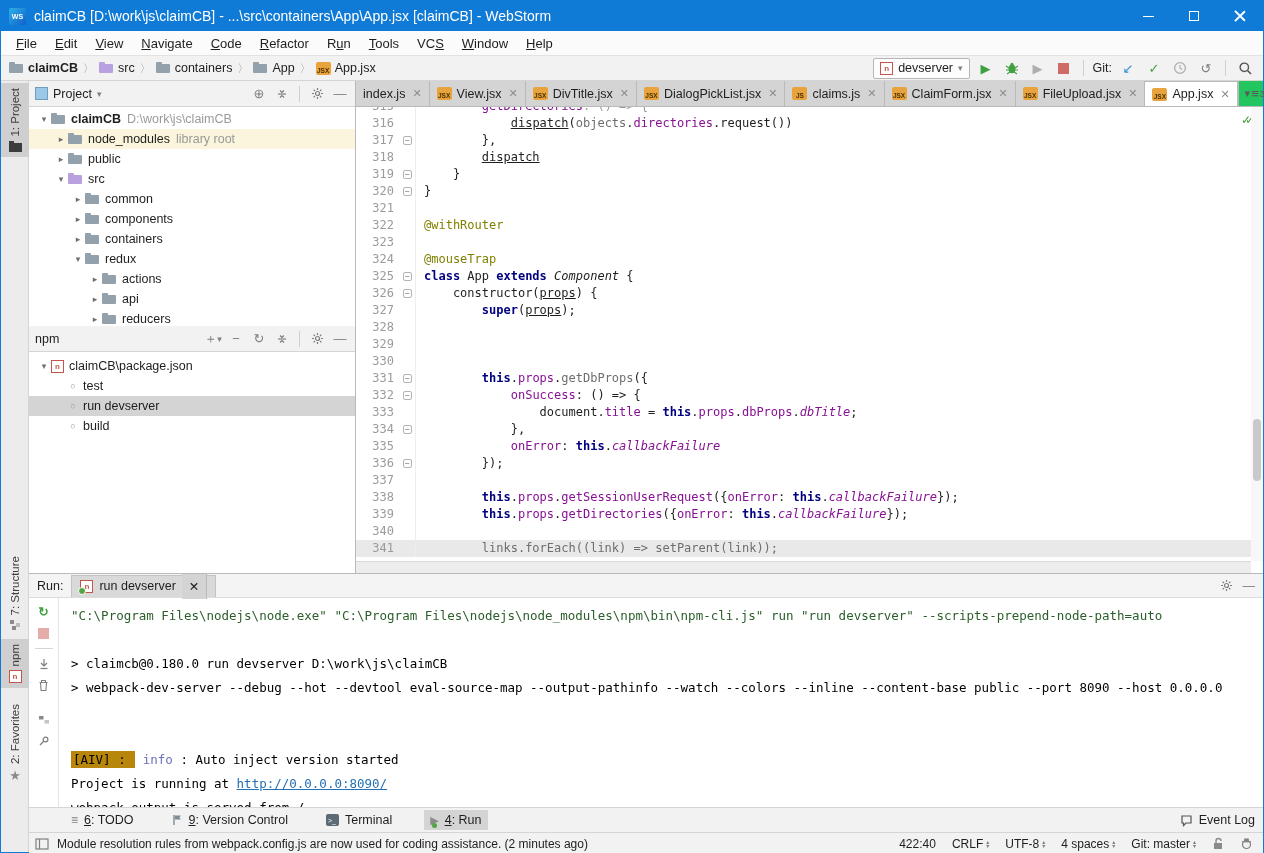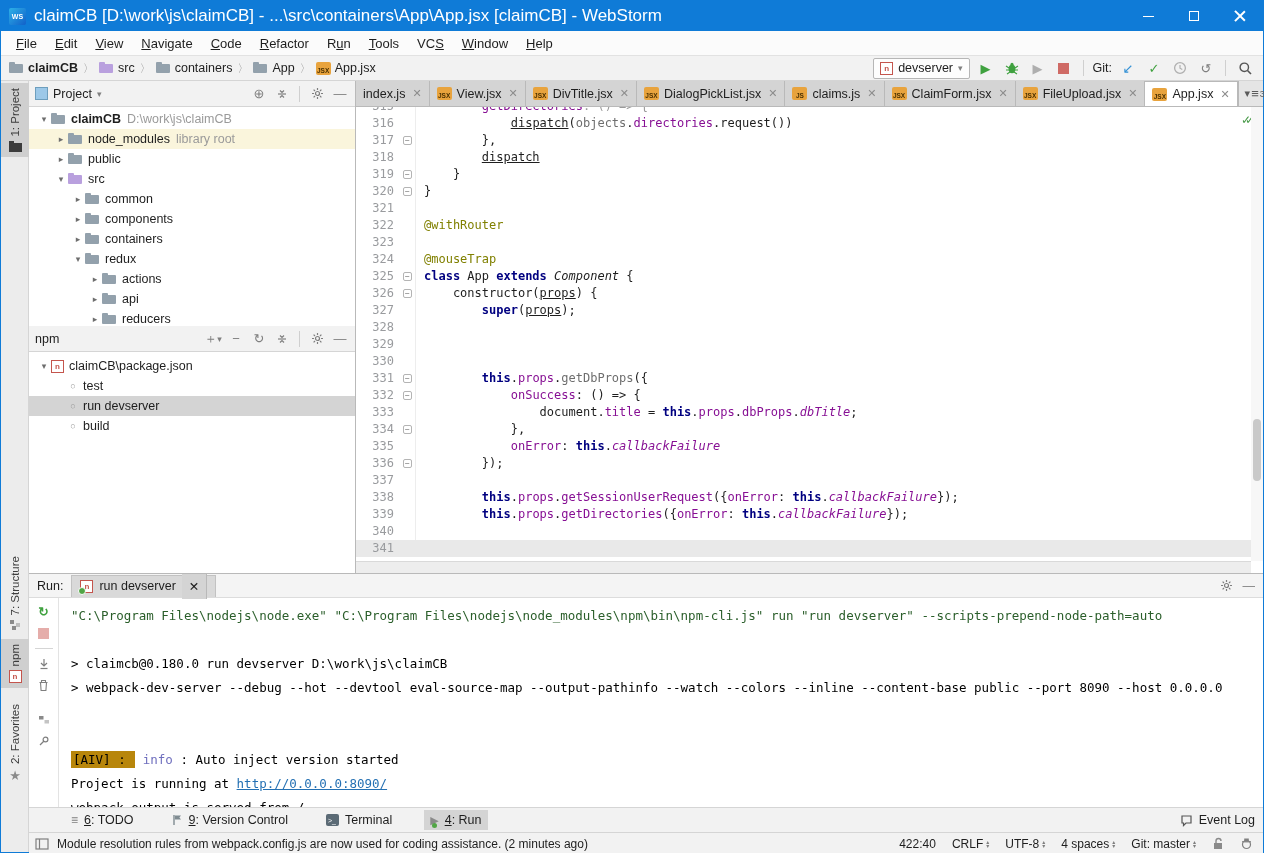--- a/index.html
+++ b/index.html
@@ -3,21 +3,21 @@
 <meta charset="utf-8">
 <style>
   * { margin:0; padding:0; box-sizing:border-box; }
   html,body { width:1264px; height:853px; overflow:hidden; }
   body { font-family:"Liberation Sans", sans-serif; font-size:12.5px; color:#1e1e1e; background:#f2f2f2; }
   .window { width:1264px; height:853px; border:1px solid #0f7bd7; display:flex; flex-direction:column; background:#f2f2f2; }
 
   
   .titlebar { height:30px; background:#0f7bd7; color:#fff; display:flex; align-items:center; flex:0 0 30px; }
   .ws-logo { width:17px; height:17px; margin:0 8px 0 8px; background:linear-gradient(135deg,#2db1e8,#1160c9); color:#fff; font-size:7px; font-weight:bold; display:flex; align-items:center; justify-content:center; border-radius:2px; }
-  .title-text { font-size:17px; flex:1; white-space:nowrap; overflow:hidden; }
+  .title-text { font-size:14px; flex:1; white-space:nowrap; overflow:hidden; }
   .win-btns { display:flex; height:100%; }
   .win-btn { width:46px; height:100%; display:flex; align-items:center; justify-content:center; }
   .ic-min { width:11px; height:1px; background:#fff; }
   .ic-max { width:10px; height:10px; border:1px solid #fff; }
   .ic-close { position:relative; width:12px; height:12px; }
   .ic-close:before,.ic-close:after { content:""; position:absolute; left:5px; top:-1px; width:1.5px; height:14px; background:#fff; }
   .ic-close:before { transform:rotate(45deg);} .ic-close:after{ transform:rotate(-45deg);}
 
   
   .menubar { height:25px; background:#fbfbfb; display:flex; align-items:center; padding-left:6px; flex:0 0 25px; border-bottom:1px solid #e2e2e2; }
@@ -66,31 +66,31 @@
   
   .fold-ic { display:inline-block; width:15px; height:12px; position:relative; }
   .fold-ic:before { content:""; position:absolute; left:0; top:2px; width:14px; height:9px; background:var(--fc,#93a1ac); border-radius:1px; }
   .fold-ic:after { content:""; position:absolute; left:0; top:0; width:6px; height:3px; background:var(--fc,#93a1ac); border-radius:1px 1px 0 0; }
   .file-badge { display:inline-flex; width:15px; height:13px; background:#e8a33d; color:#4a3000; font-size:6.5px; font-weight:bold; align-items:flex-end; justify-content:center; border-radius:2px; line-height:7px; padding-bottom:1px; }
   .npm-ic { display:inline-flex; width:13px; height:13px; border:1.5px solid #c4554d; color:#c4554d; font-size:8px; font-weight:bold; align-items:center; justify-content:center; position:relative; background:#fff; }
   .npm-ic.dot:after { content:""; position:absolute; left:-3px; bottom:-3px; width:6px; height:6px; border-radius:50%; background:#51a545; border:1px solid #fff; }
 
   
   .editor-col { flex:1; display:flex; flex-direction:column; min-width:0; background:#fff; }
-  .tabbar { height:26px; background:#e5e5e5; border-bottom:1px solid #b9b9b9; display:flex; align-items:flex-end; flex:0 0 26px; }
+  .tabbar { height:26px; background:#22c55e; border-bottom:1px solid #b9b9b9; display:flex; align-items:flex-end; flex:0 0 26px; }
   .tab { height:25px; display:flex; align-items:center; gap:5px; padding:0 7px; background:#d4d4d4; border-right:1px solid #b9b9b9; font-size:12.5px; }
   .tab.active { background:#fff; border-top:1px solid #b9b9b9; }
   .tab .x { color:#8c8c8c; font-size:11px; padding-left:2px; }
   .tab-spacer { flex:1; }
   .tab-overflow { height:25px; display:flex; align-items:center; padding:0 6px; border-left:1px solid #b9b9b9; color:#5a5a5a; font-size:11px; gap:1px; }
   .code-wrap { position:relative; flex:1; overflow:hidden; }
   .code-area { position:absolute; inset:0 12px 12px 0; overflow:hidden; font-family:"DejaVu Sans Mono", monospace; font-size:12px; }
   .eline { height:17px; display:flex; white-space:pre; line-height:17px; }
   .eline.first { margin-top:-9px; color:#9a9a9a; }
-  .eline.cur { background:#e9e9e9;flex-direction:column; }
+  .eline.cur { background:#e9e9e9; }
   .lnum { width:44px; text-align:right; color:#999b9e; flex:0 0 44px; padding-right:6px; }
   .foldcol { width:16px; flex:0 0 16px; display:flex; align-items:center; justify-content:center; border-right:1px solid #ededed; }
   .fold-box { width:9px; height:9px; border:1px solid #b4b4b4; border-radius:2px; background:#fff; color:#7c7c7c; font-size:8px; line-height:7px; text-align:center; }
   .codetxt { padding-left:8px; }
   .s-k { color:#000080; font-weight:bold;text-align:right; }
   .s-f { color:#871094; }
   .s-fi { color:#871094; font-style:italic; }
   .s-d { color:#808000; }
   .s-it { font-style:italic; }
   .s-u { text-decoration:underline; }

